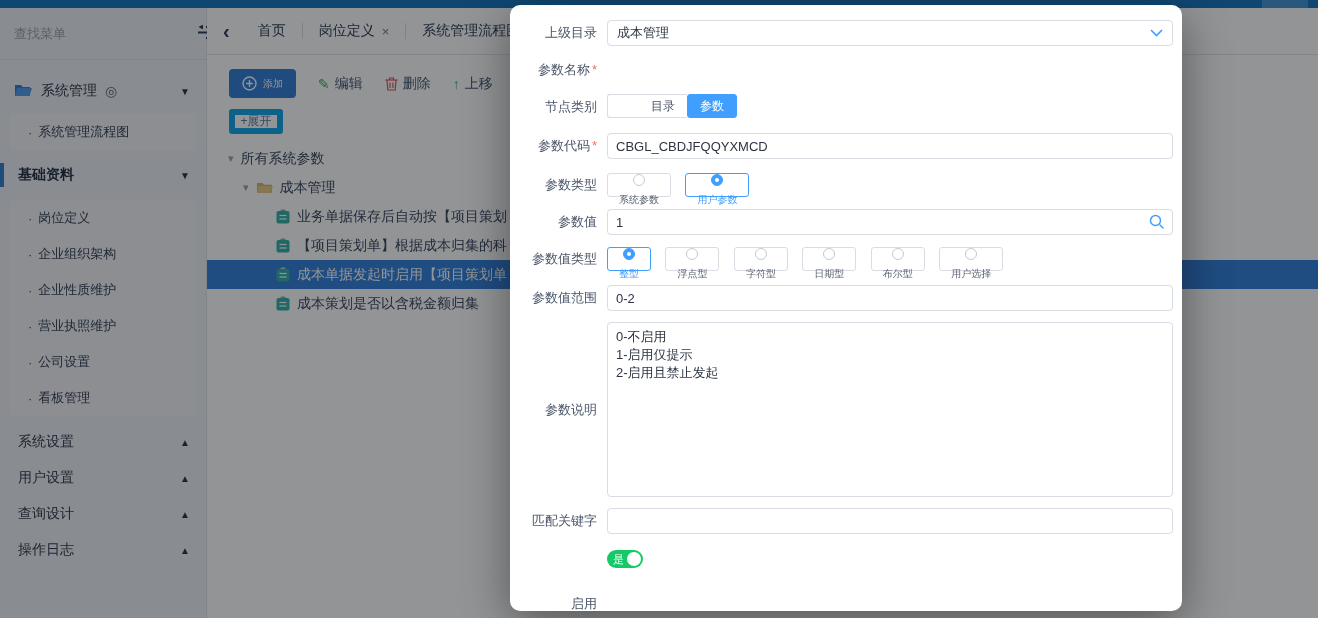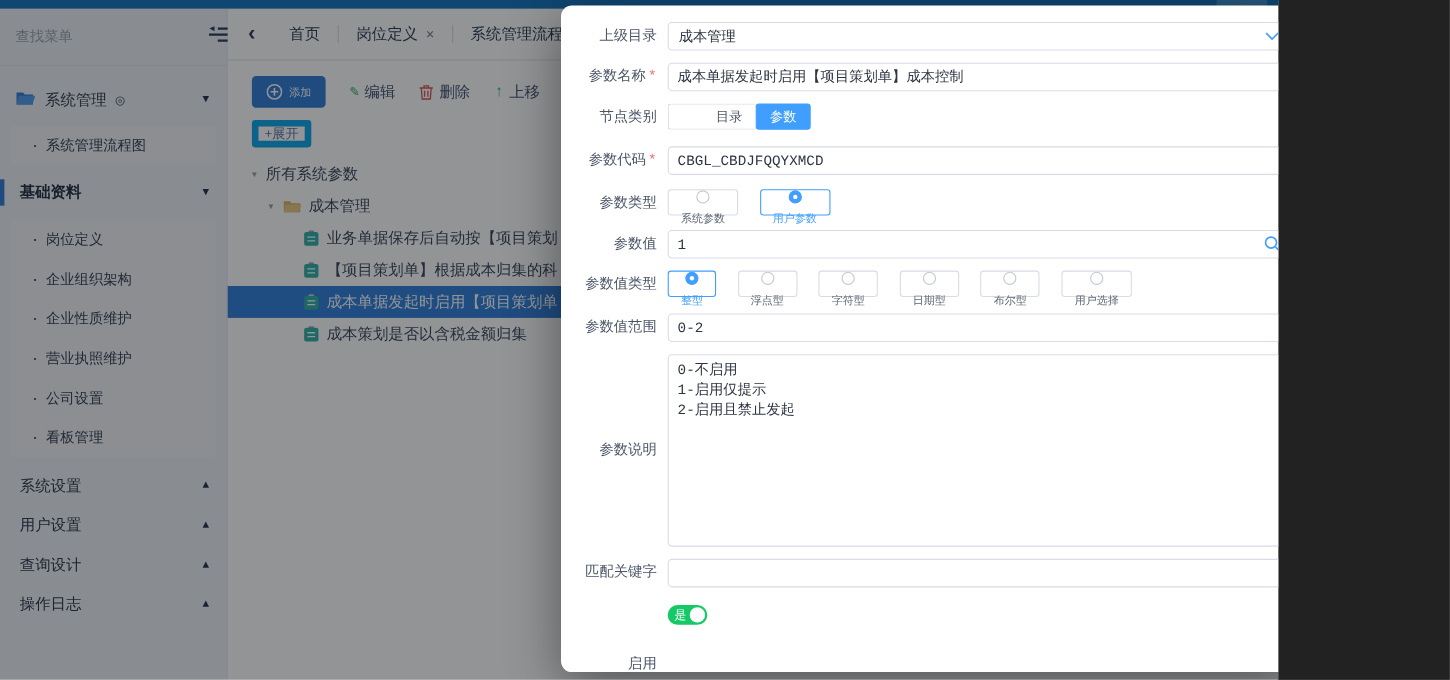--- a/index.html
+++ b/index.html
@@ -1,17 +1,17 @@
 <!DOCTYPE html>
 <html><head>
 <meta charset="utf-8">
 <style>
   * { margin:0; padding:0; box-sizing:border-box; }
   body { font-family:"Liberation Sans","DejaVu Sans",sans-serif; background:#222; }
-  .app { position:relative; width:1162px; height:618px; background:#ffffff; overflow:hidden;font-family:Liberation Mono, monospace; }
+  .app { position:relative; width:1318px; height:618px; background:#ef4444; overflow:hidden; }
 
   
   .topbar { position:absolute; top:0; left:0; width:100%; height:8px; background:#1274BE; z-index:1; }
   .topbar-light { position:absolute; top:0; right:10px; width:46px; height:8px; background:#3E93D2; }
 
   
   .sidebar { position:absolute; top:8px; left:0; width:207px; height:610px; background:#EFF1F4; border-right:1px solid #E0E3E8; z-index:1; font-size:13px; color:#2B3648; }
   .search-row { height:52px; display:flex; align-items:center; padding:0 14px; border-bottom:1px solid #E2E4E9; }
   .search-input { flex:1; border:none; outline:none; background:transparent; font-size:13px; color:#3A4454; font-family:inherit; }
   .search-input::placeholder { color:#9AA3B0; }
@@ -309,21 +309,20 @@
         <span style="display:flex;">
           <svg width="13" height="8" viewBox="0 0 13 8">
               <polyline points="1,1 6.5,6.5 12,1" fill="none" stroke="#409EFF" stroke-width="1.6"></polyline>
             </svg>
         </span>
       </div>
     </div>
 
     <div class="frow">
       <div class="flabel"><span>参数名称</span><span class="req">*</span></div>
-      <input class="finput" value="成本单据发起时启用【项目策划单】成本控制" style="">
     </div>
 
     <div class="frow gap13">
       <div class="flabel">节点类别</div>
       <div class="seg">
         <span class="seg-opt">目录</span>
         <span class="seg-opt on">参数</span>
       </div>
     </div>
 

